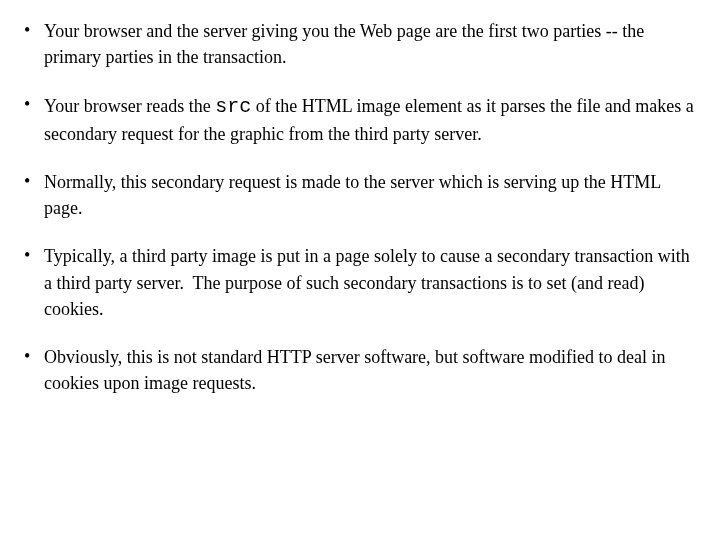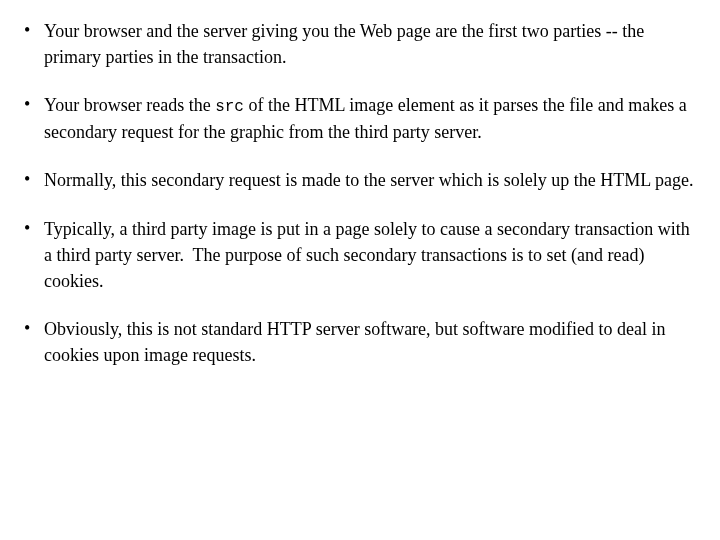--- a/index.html
+++ b/index.html
@@ -39,21 +39,21 @@
       line-height: 1.4;
     }
 
     .bullet-text {
       flex: 1;
       line-height: 1.45;
     }
 
     code, .src-code {
       font-family: "Courier New", Courier, monospace;
-      font-size: 16px;
+      font-size: 20px;
     }
   </style>
 </head>
 <body>
 
 <div class="content">
 
   <div class="bullet-item">
     <span class="bullet-dot">•</span>
     <span class="bullet-text">
@@ -64,21 +64,21 @@
   <div class="bullet-item">
     <span class="bullet-dot">•</span>
     <span class="bullet-text">
       Your browser reads the <span class="src-code">src</span> of the HTML image element as it parses the file and makes a secondary request for the graphic from the third party server.
     </span>
   </div>
 
   <div class="bullet-item">
     <span class="bullet-dot">•</span>
     <span class="bullet-text">
-      Normally, this secondary request is made to the server which is solely up the HTML page.
+      Normally, this secondary request is made to the server which is serving up the HTML page.
     </span>
   </div>
 
   <div class="bullet-item">
     <span class="bullet-dot">•</span>
     <span class="bullet-text">
       Typically, a third party image is put in a page solely to cause a secondary transaction with a third party server.&nbsp; The purpose of such secondary transactions is to set (and read) cookies.
     </span>
   </div>
 

